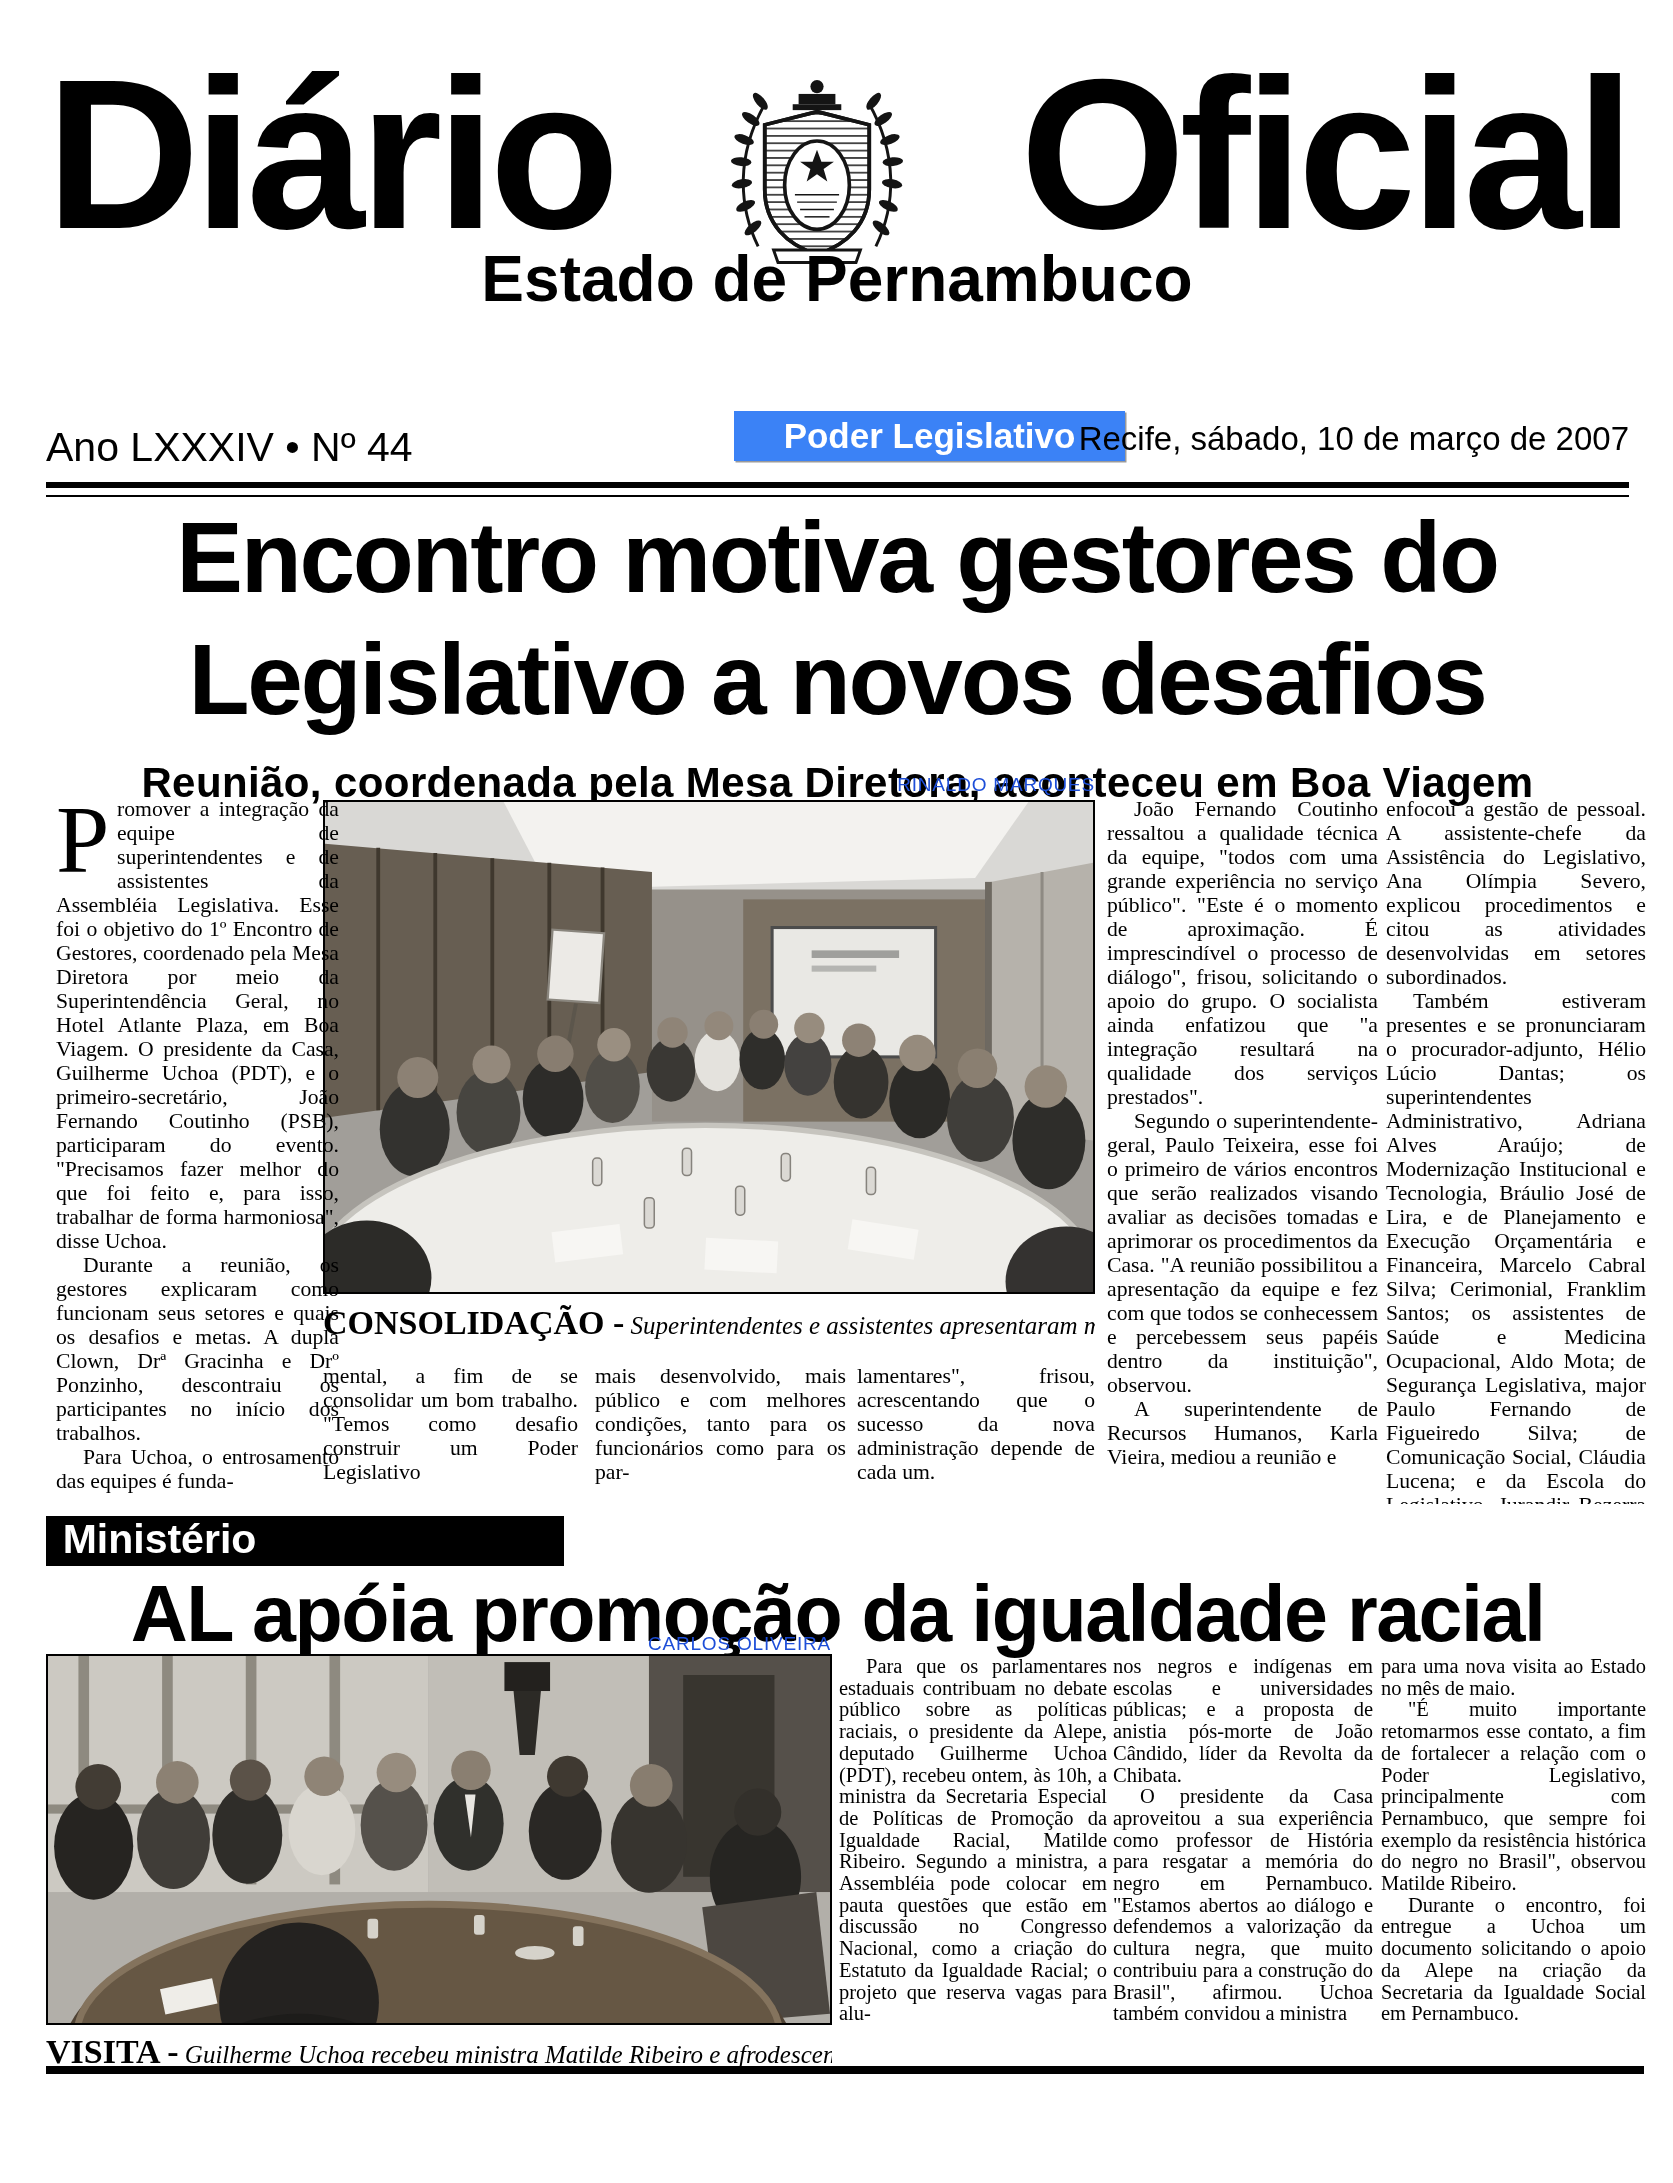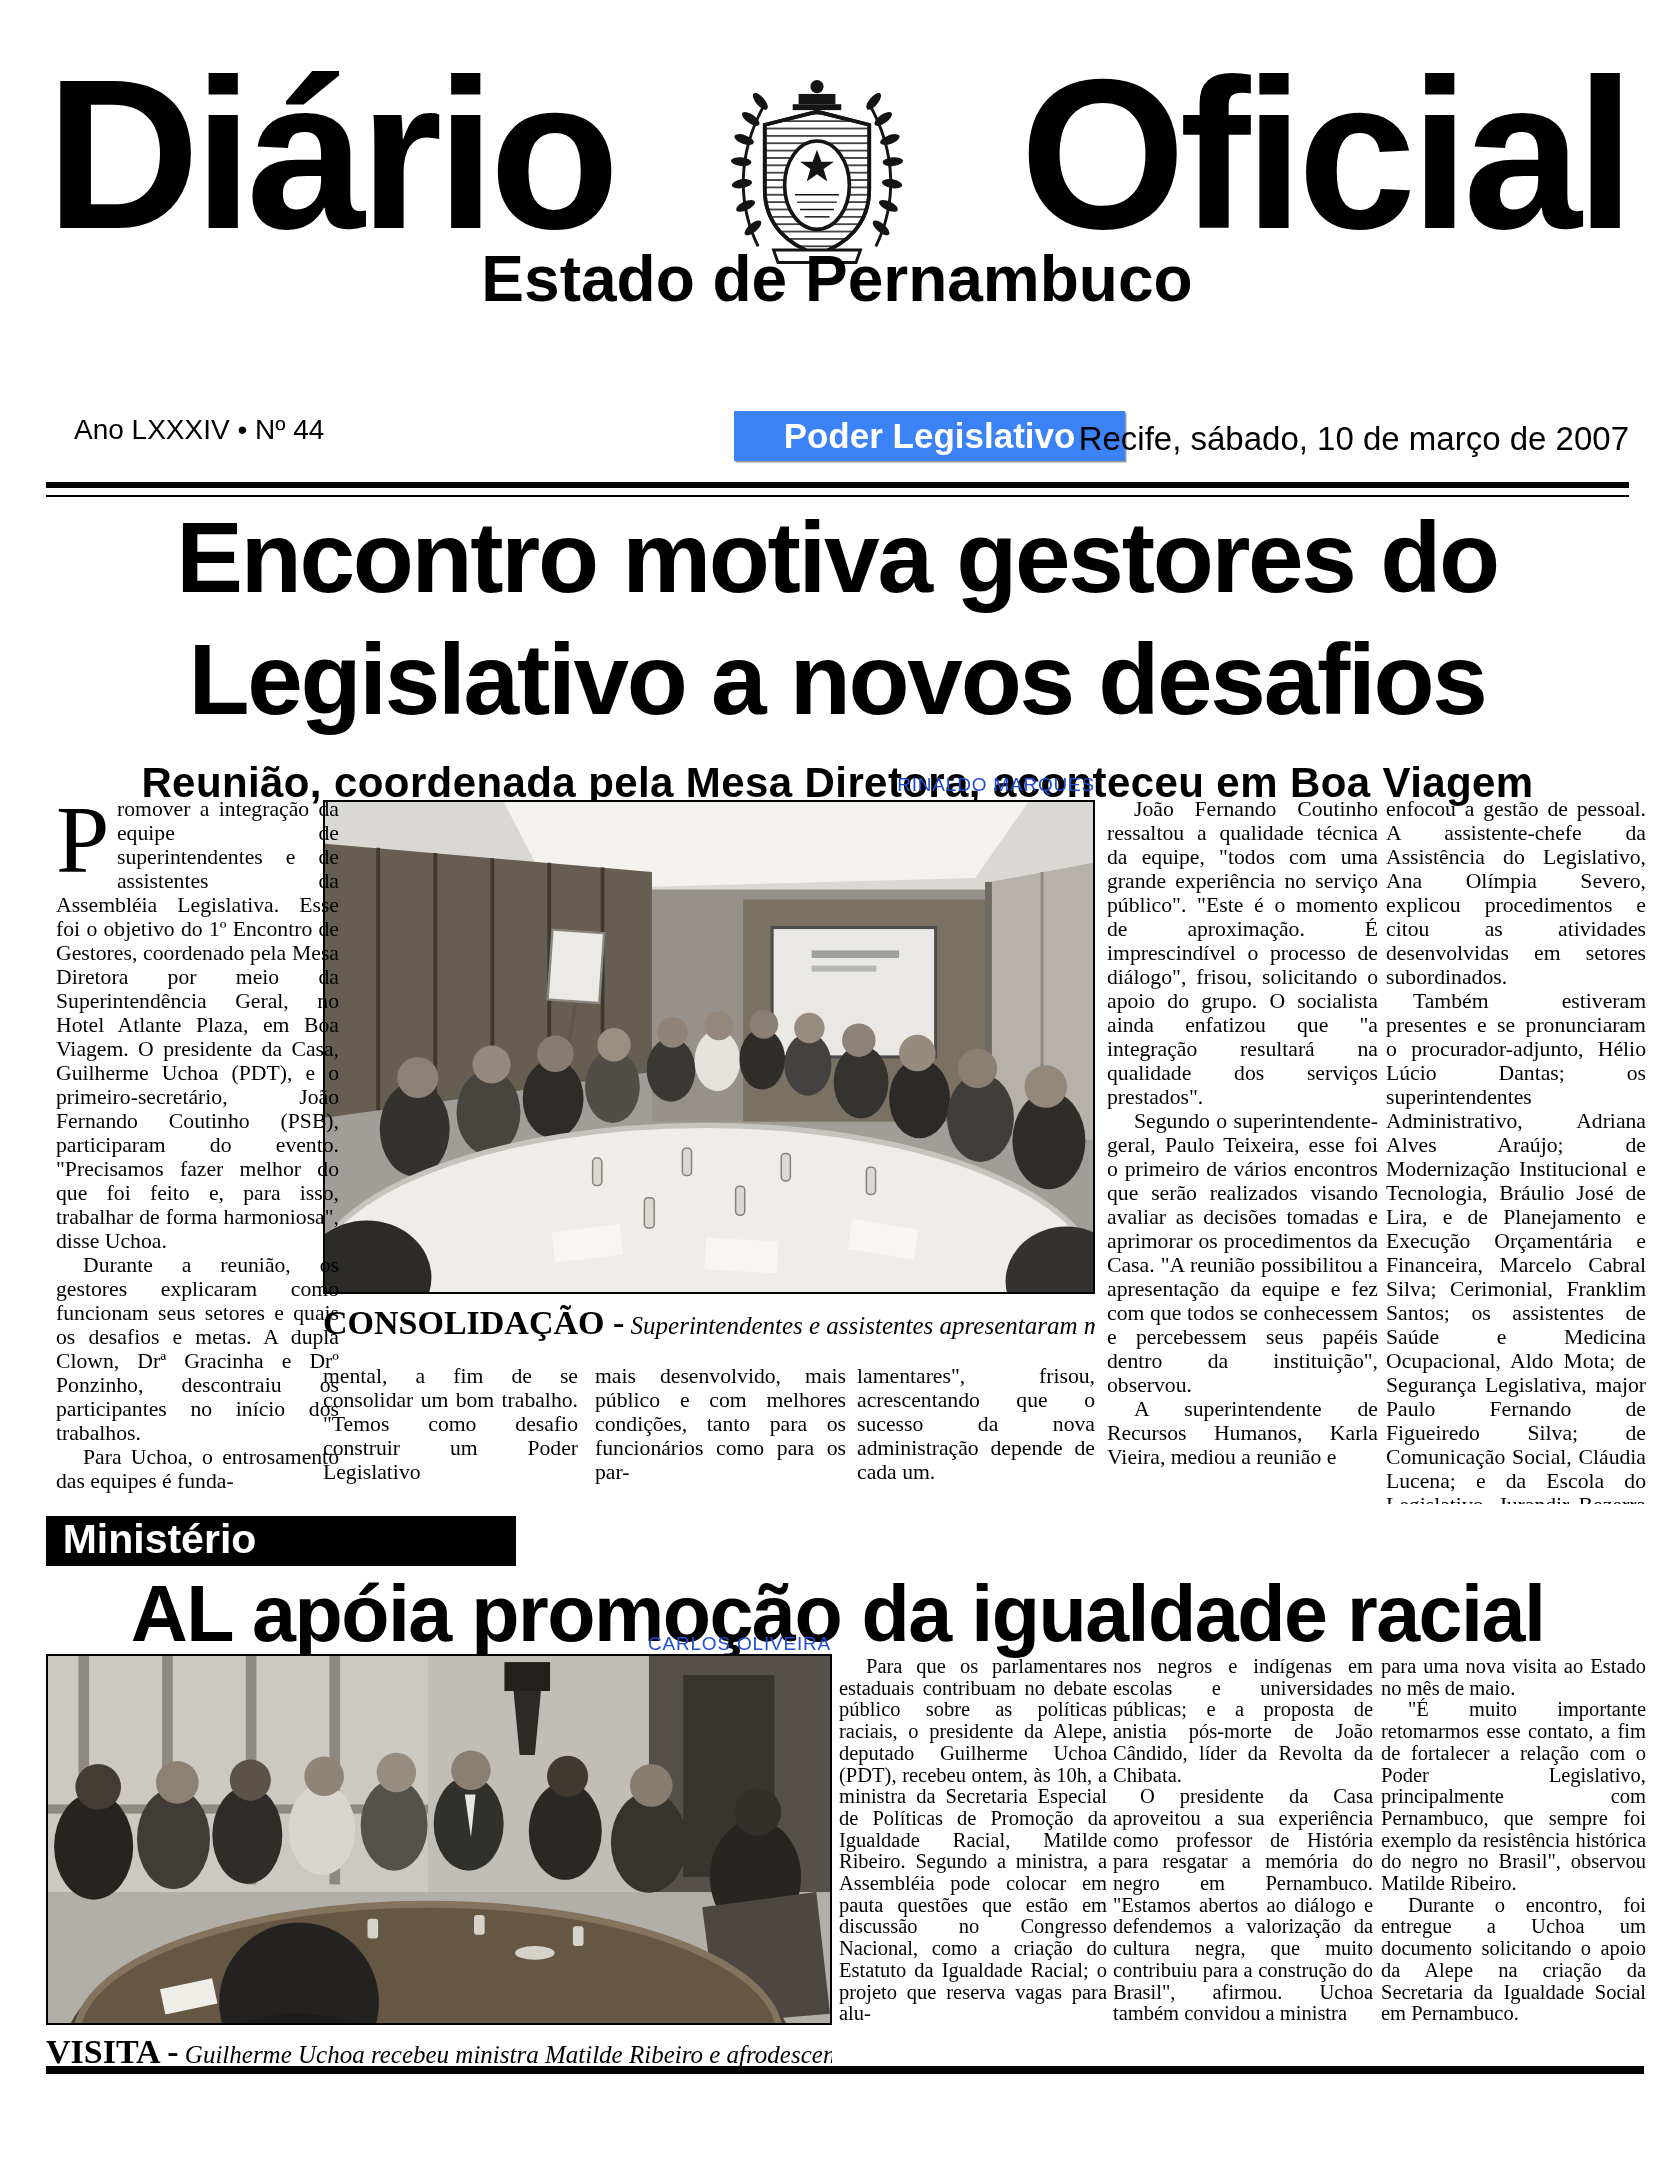--- a/index.html
+++ b/index.html
@@ -6,21 +6,21 @@
   .page{position:relative;width:1674px;height:2183px;background:#fff;color:#000;overflow:hidden;}
 
   
   .masthead{position:absolute;left:46px;top:53px;width:1583px;display:flex;justify-content:space-between;align-items:flex-start;}
   .mast-word{font-family:"Liberation Sans",sans-serif;font-weight:bold;font-size:213px;line-height:.95;letter-spacing:-6px;white-space:nowrap;}
   .emblem{width:184px;height:192px;margin-top:20px;flex:0 0 auto;}
   .subtitle{position:absolute;left:0;top:242px;width:100%;text-align:center;font-family:"Liberation Sans",sans-serif;font-weight:bold;font-size:64px;}
 
   
   .infobar{position:absolute;left:46px;top:411px;width:1583px;height:53px;font-family:"Liberation Sans",sans-serif;}
-  .edition{position:absolute;left:0;top:3px;font-size:28px;margin-left:28px;}
+  .edition{position:absolute;left:0;top:13px;font-size:41px;}
   .badge{position:absolute;left:688px;top:0;width:391px;height:50px;background:#3b82f6;color:#fff;font-weight:bold;font-size:35px;line-height:49px;text-align:center;box-shadow:1.5px 1.5px 0 #9a9a9a;}
   .dateline{position:absolute;right:0;top:9px;font-size:33px;}
   .rule-double{position:absolute;left:46px;top:482px;width:1583px;height:15px;box-sizing:border-box;border-top:6.8px solid #000;border-bottom:2.3px solid #000;}
 
   
   .headline1{position:absolute;left:23px;top:496px;width:1628px;margin:0;text-align:center;font-family:"Liberation Sans",sans-serif;font-weight:bold;font-size:100px;line-height:1.22;letter-spacing:-2.3px;}
   .headline1 span{display:block;}
   .deck{position:absolute;left:46px;top:759px;width:1583px;text-align:center;font-family:"Liberation Sans",sans-serif;font-weight:bold;font-size:42px;letter-spacing:0.4px;}
 
   
@@ -45,21 +45,21 @@
   .photo1{position:absolute;left:323px;top:800px;width:772px;height:494px;border:2.3px solid #000;box-sizing:border-box;background:#a19e99;}
   .photo2{position:absolute;left:46px;top:1654px;width:786px;height:371px;border:2.3px solid #000;box-sizing:border-box;background:#b2afa9;}
   .photo1 svg,.photo2 svg{display:block;width:100%;height:100%;}
   .caption{position:absolute;font-family:"Liberation Serif",serif;font-size:25px;white-space:nowrap;overflow:hidden;}
   .cap-label{font-weight:bold;font-size:34px;}
   .cap-text{font-style:italic;}
   .caption1{left:323px;top:1304px;width:772px;}
   .caption2{left:46px;top:2033px;width:786px;}
 
   
-  .section-bar{position:absolute;left:46px;top:1516px;width:470px;height:50px;background:#000;color:#fff;font-family:"Liberation Sans",sans-serif;font-weight:bold;font-size:41px;line-height:47px;padding-left:16.7px;box-sizing:border-box;}
+  .section-bar{position:absolute;left:46px;top:1516px;width:518px;height:50px;background:#000;color:#fff;font-family:"Liberation Sans",sans-serif;font-weight:bold;font-size:41px;line-height:47px;padding-left:16.7px;box-sizing:border-box;}
   .headline2{position:absolute;left:46px;top:1568px;width:1583px;margin:0;text-align:center;font-family:"Liberation Sans",sans-serif;font-weight:bold;font-size:79px;letter-spacing:-1.5px;}
   .bcol1{position:absolute;left:839px;top:1656px;width:268px;height:414px;overflow:hidden;}
   .bcol2{position:absolute;left:1113px;top:1656px;width:260px;height:414px;overflow:hidden;}
   .bcol3{position:absolute;left:1381px;top:1656px;width:265px;height:414px;overflow:hidden;}
   .rule-bottom{position:absolute;left:46px;top:2066px;width:1598px;height:7.6px;background:#000;}
 </style>
 </head>
 <body>
 
 <div class="page">

